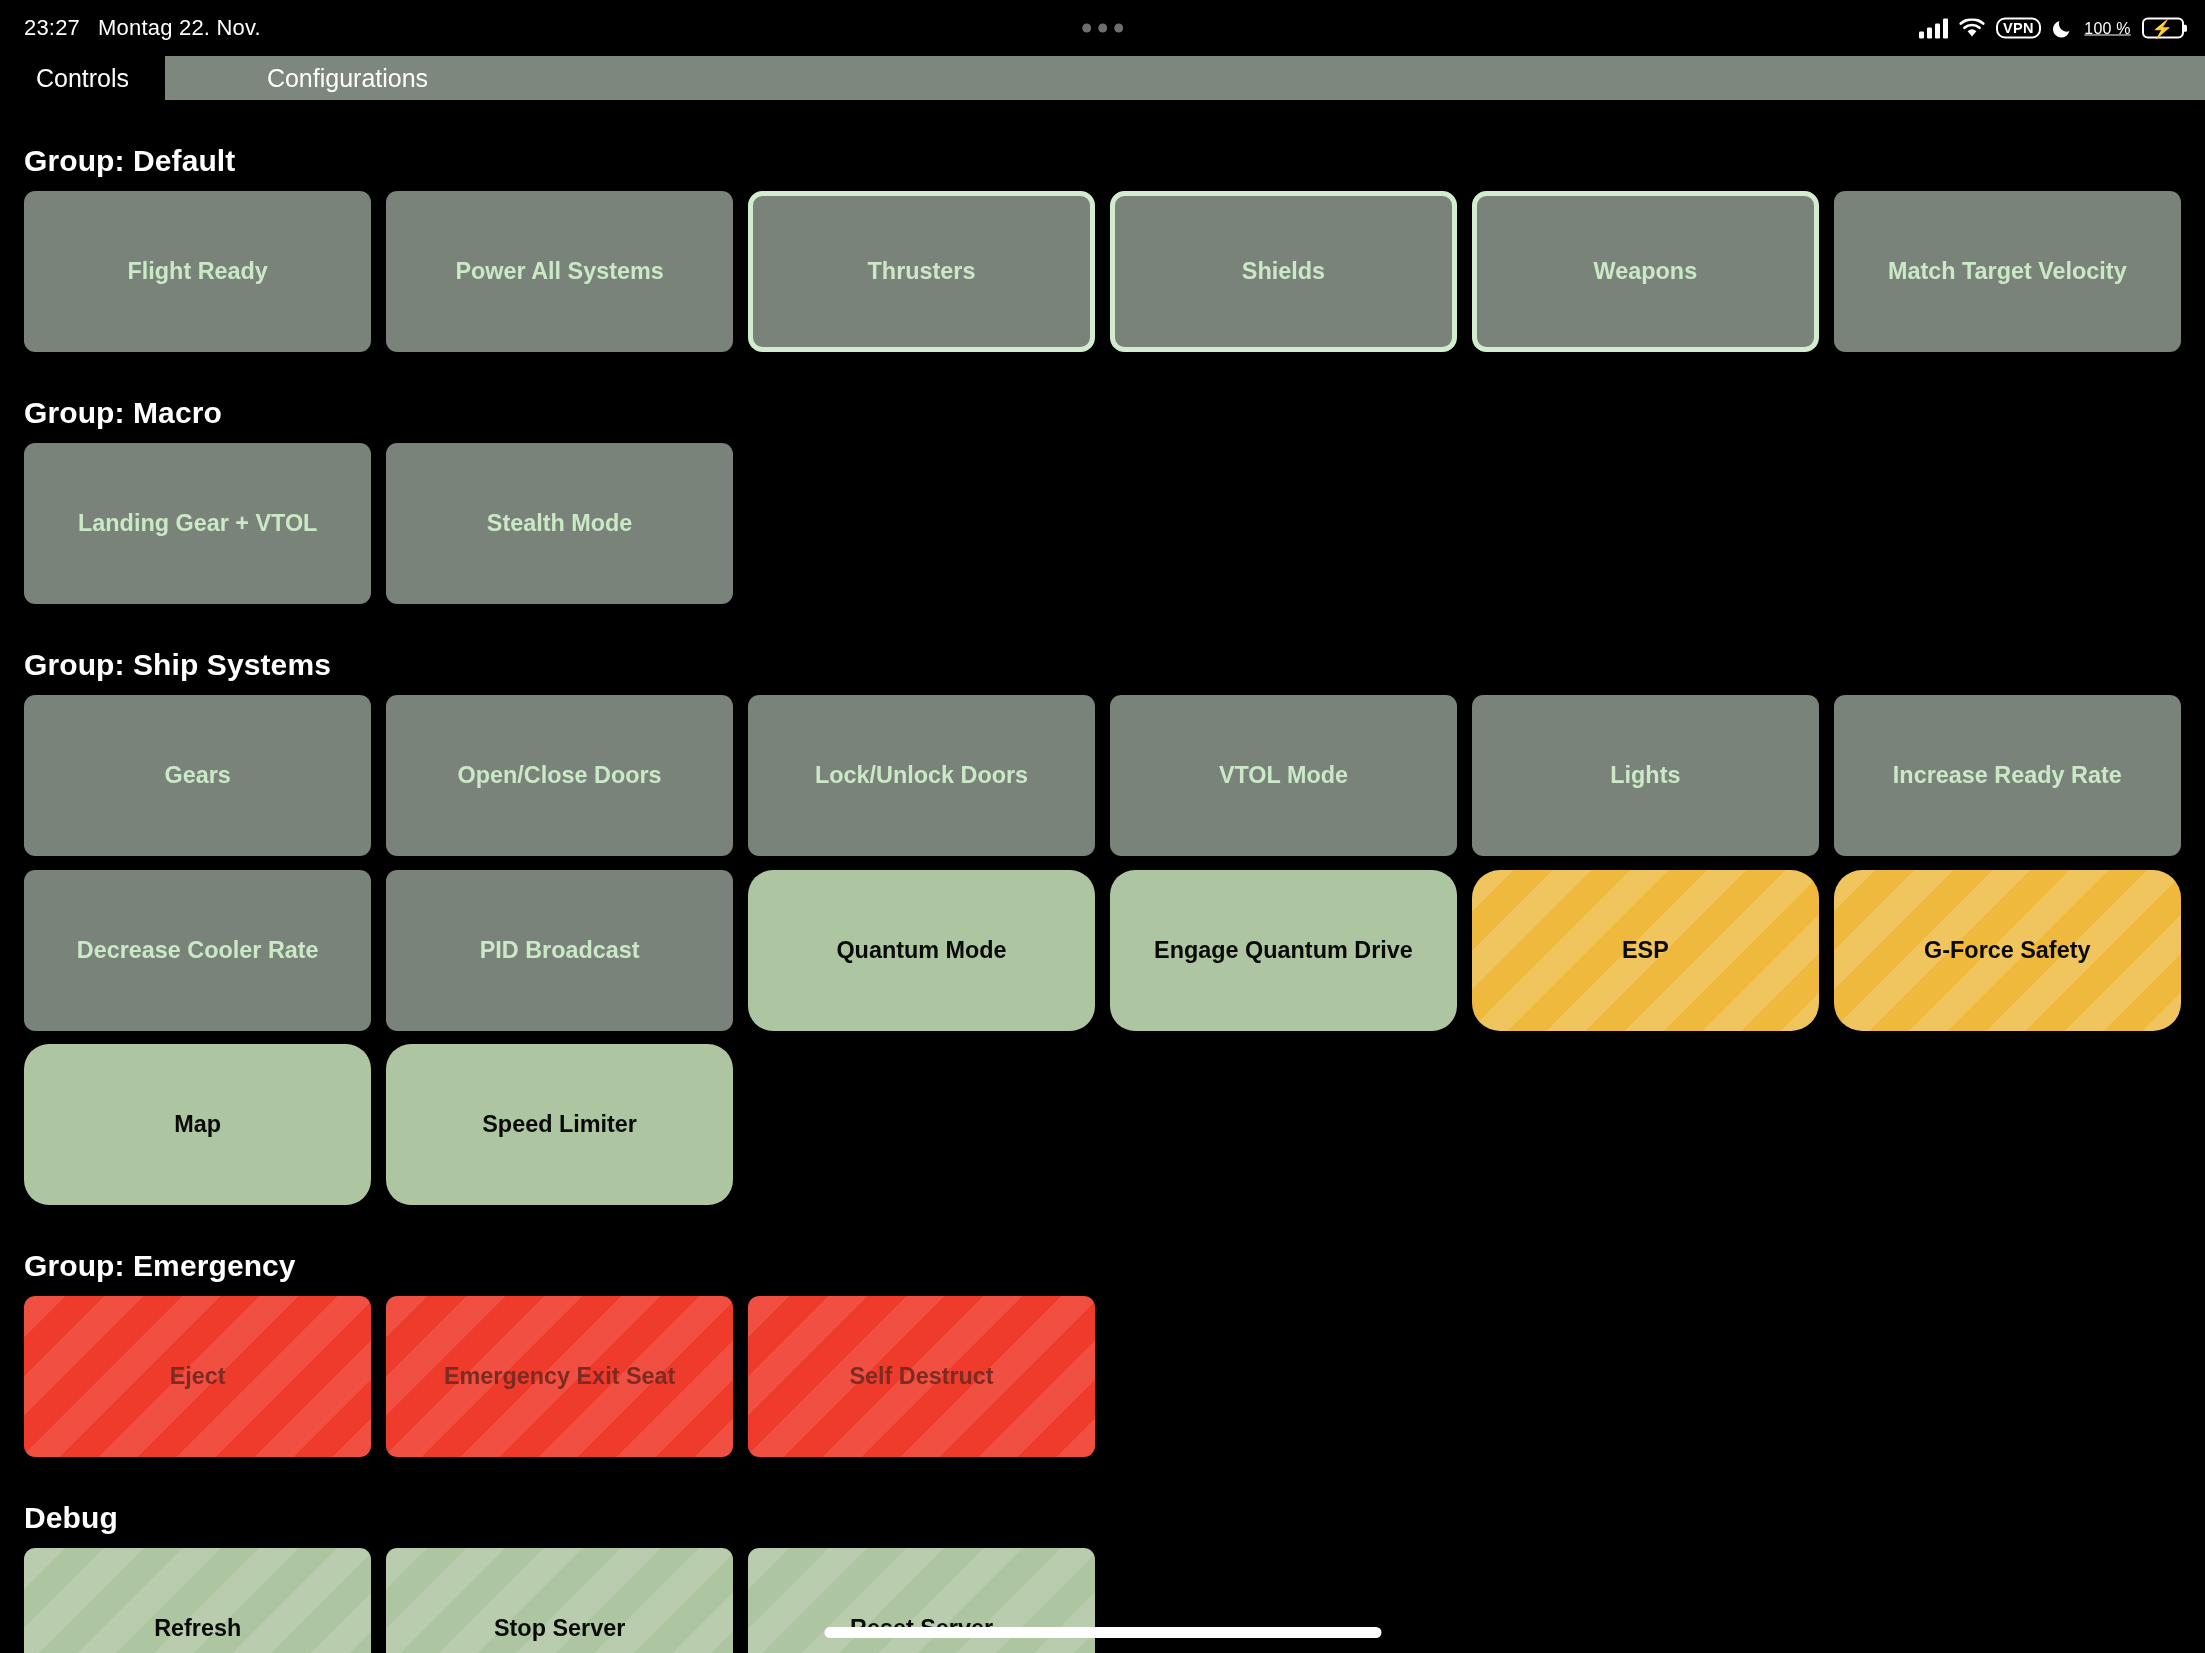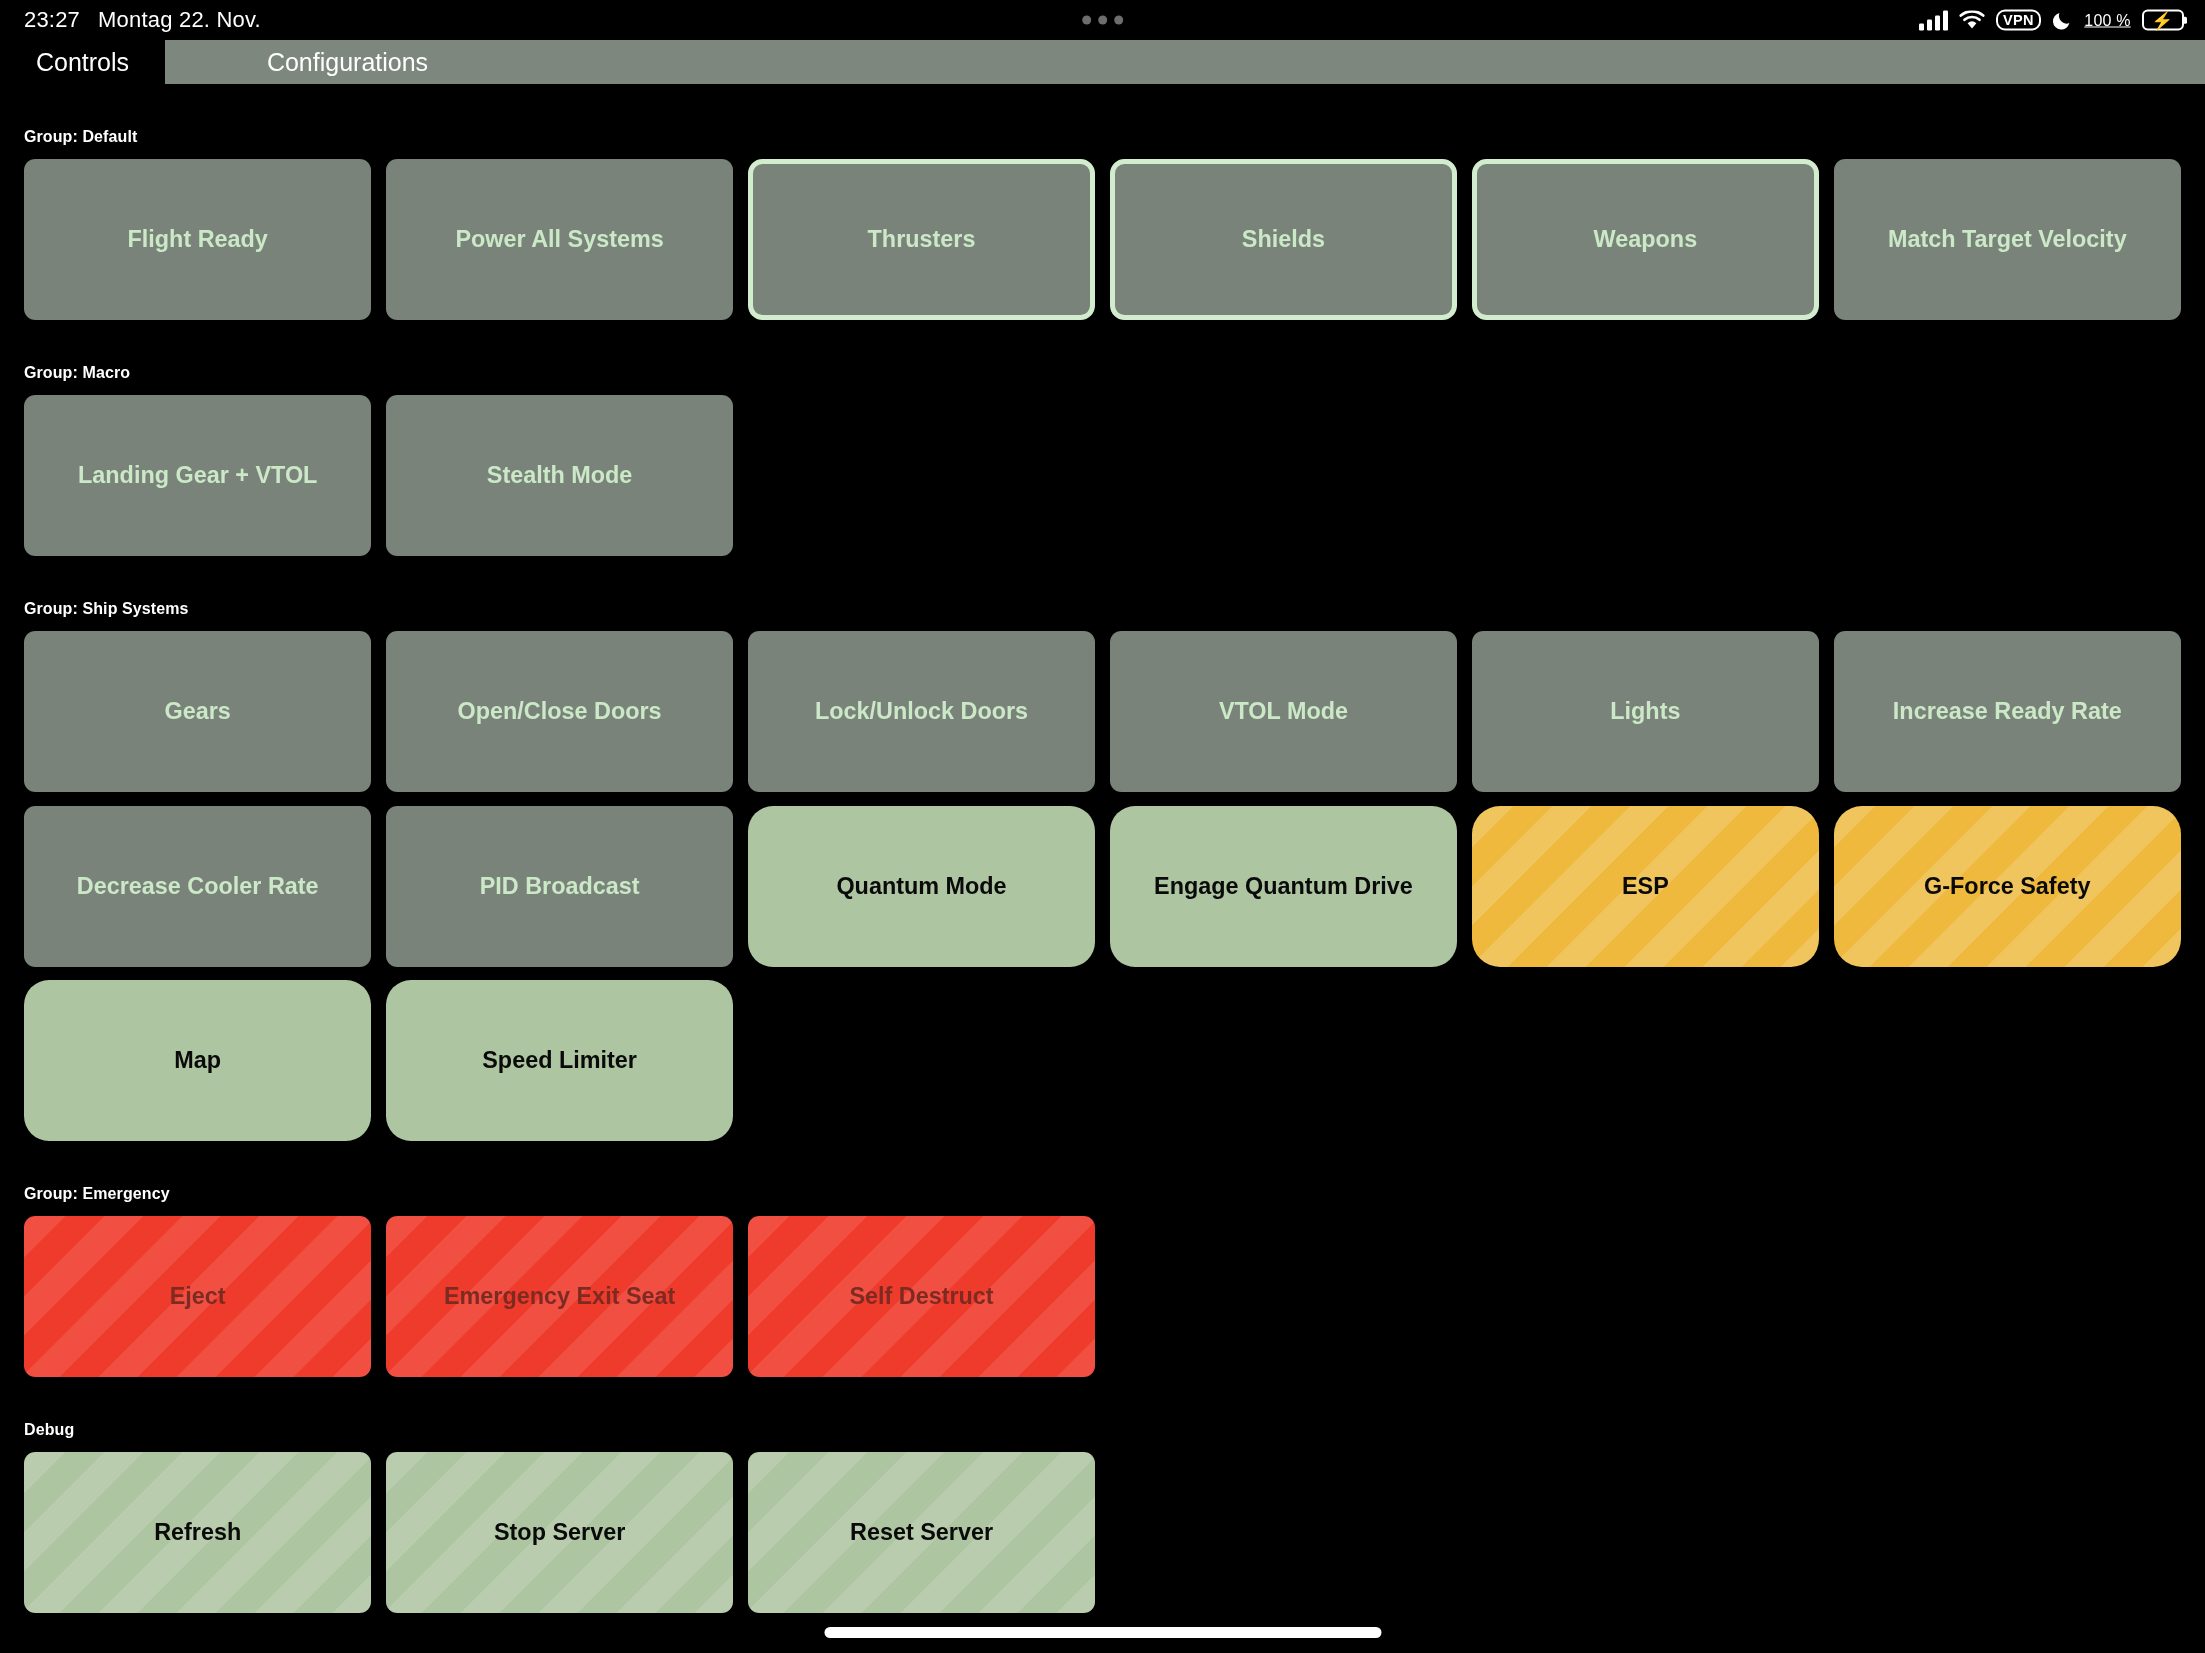--- a/index.html
+++ b/index.html
@@ -11,21 +11,21 @@
     width: 2205px;
     height: 1653px;
     overflow: hidden;
     font-family: "Liberation Sans", sans-serif;
     -webkit-font-smoothing: antialiased;
   }
 
   
   .statusbar {
     position: relative;
-    height: 40px;
+    height: 56px;
     width: 100%;
     background: #000;
     color: #ffffff;
     display: flex;
     align-items: center;
     font-size: 22px;
     letter-spacing: 0.2px;
   }
   .sb-left {
     display: flex;
@@ -132,21 +132,21 @@
   .tab-configurations { width: 301px; margin-left: 32px; }
 
   
   .content {
     padding: 0 24px;
     box-sizing: border-box;
   }
   .group-label {
     color: #ffffff;
     font-weight: 700;
-    font-size: 16px;
+    font-size: 30px;
     margin: 0;
     padding-top: 44px;
     padding-bottom: 13px;
     letter-spacing: 0.1px;
   }
   .grid {
     display: grid;
     grid-template-columns: repeat(6, 1fr);
     gap: 13.7px 14.5px;
   }

